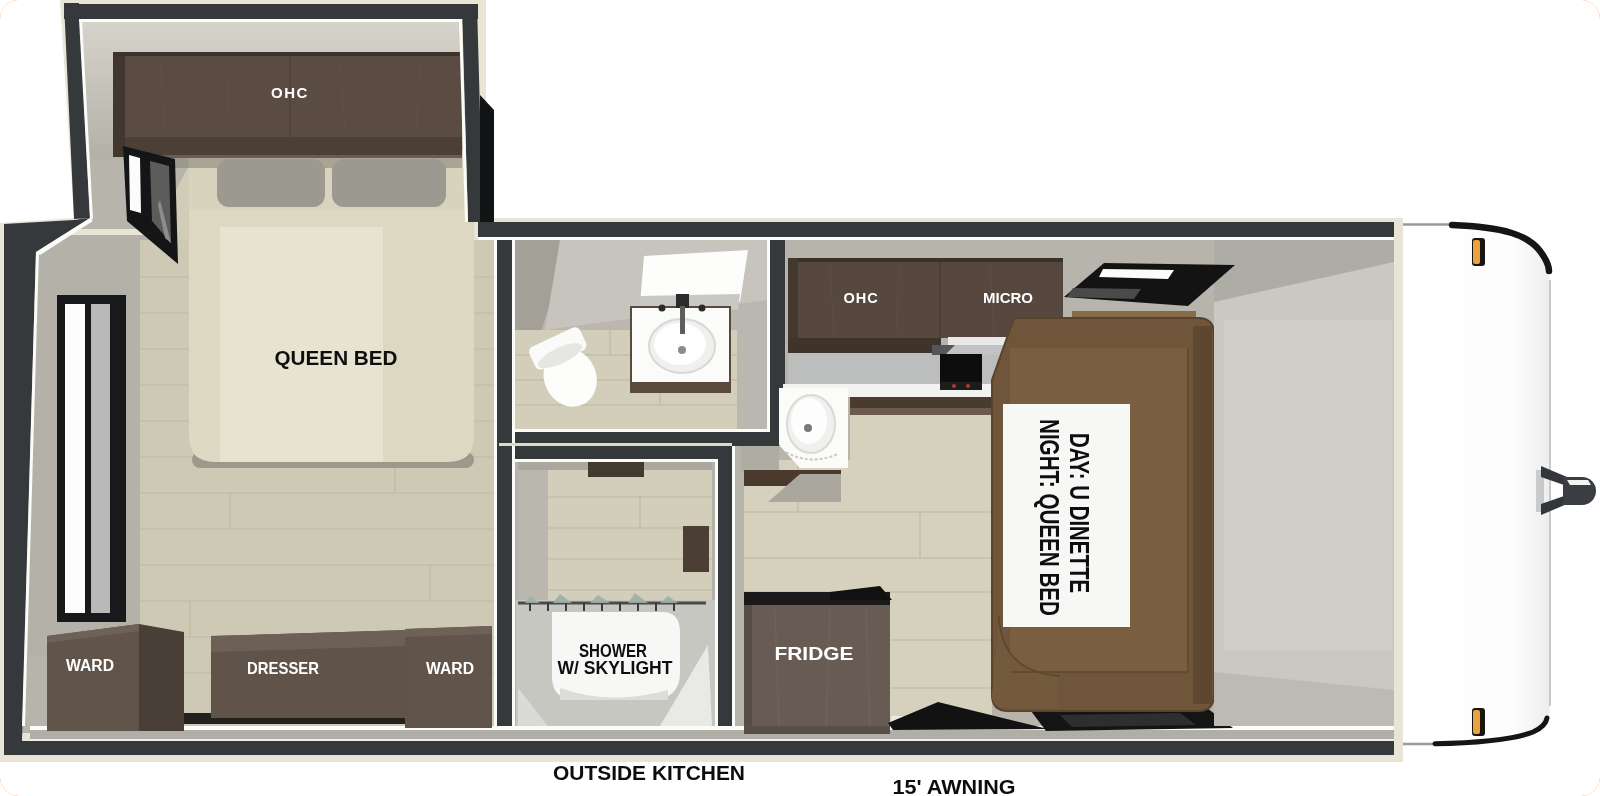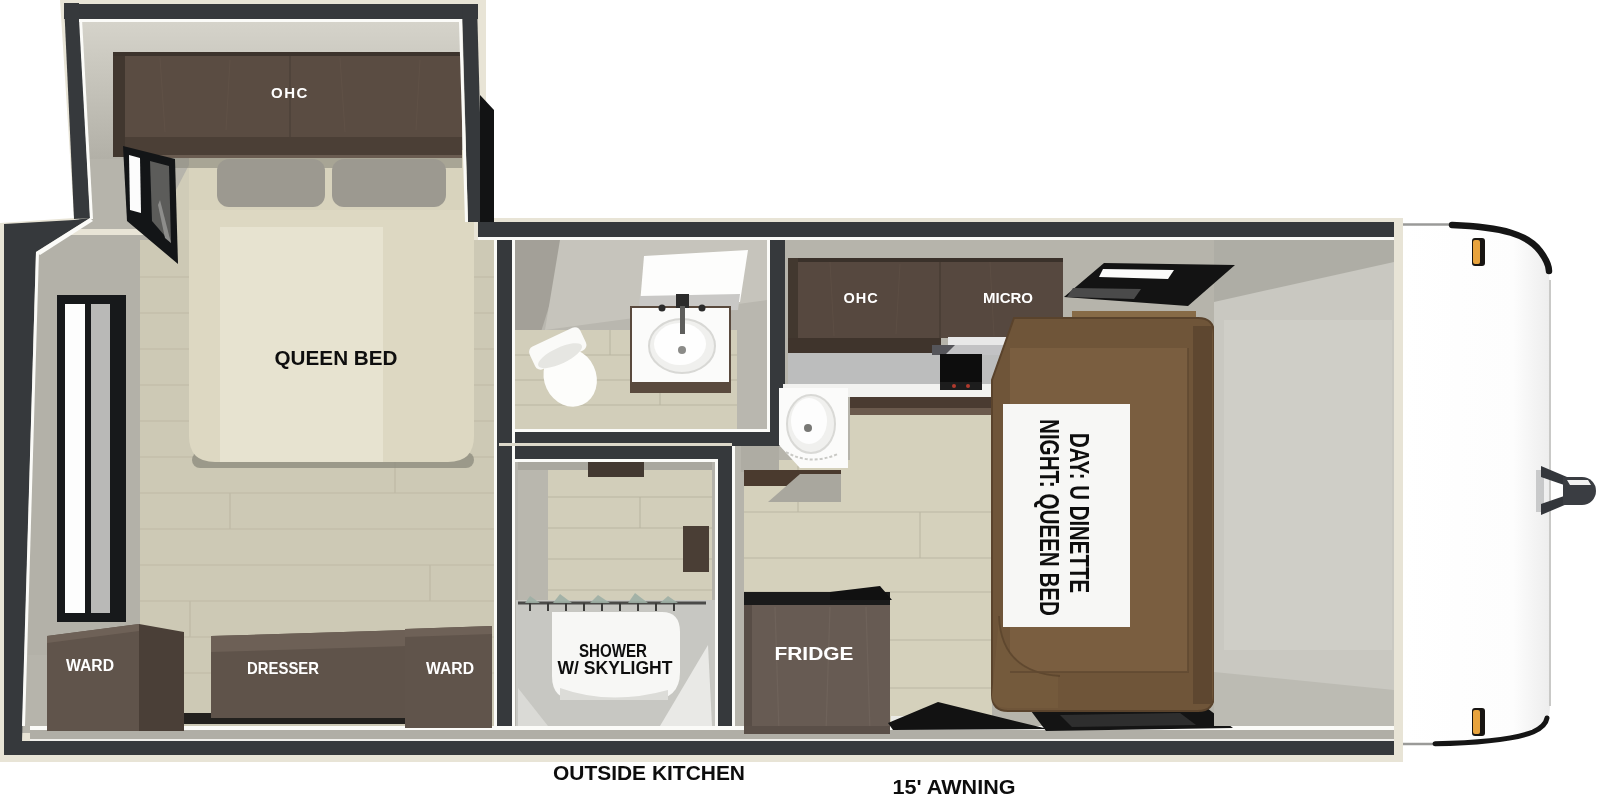--- a/index.html
+++ b/index.html
@@ -1,16 +1,16 @@
 <!DOCTYPE html>
 <html><head>
 <meta charset="utf-8">
 <style>
   html,body{margin:0;padding:0;background:#ffffff;}
-  .wrap{position:relative;width:1600px;height:796px;overflow:hidden;background:#f97316;}
+  .wrap{position:relative;width:1600px;height:796px;overflow:hidden;background:#f97316;border-radius:19px;}
   svg{display:block;}
   text{font-family:"Liberation Sans", sans-serif;font-weight:bold;}
 </style>
 </head>
 <body>
 <div class="wrap">
 <svg width="1600" height="796" viewBox="0 0 1600 796">
 <defs>
   <linearGradient id="noseg" x1="0" y1="0" x2="1" y2="0">
     <stop offset="0" stop-color="#ffffff"></stop>

